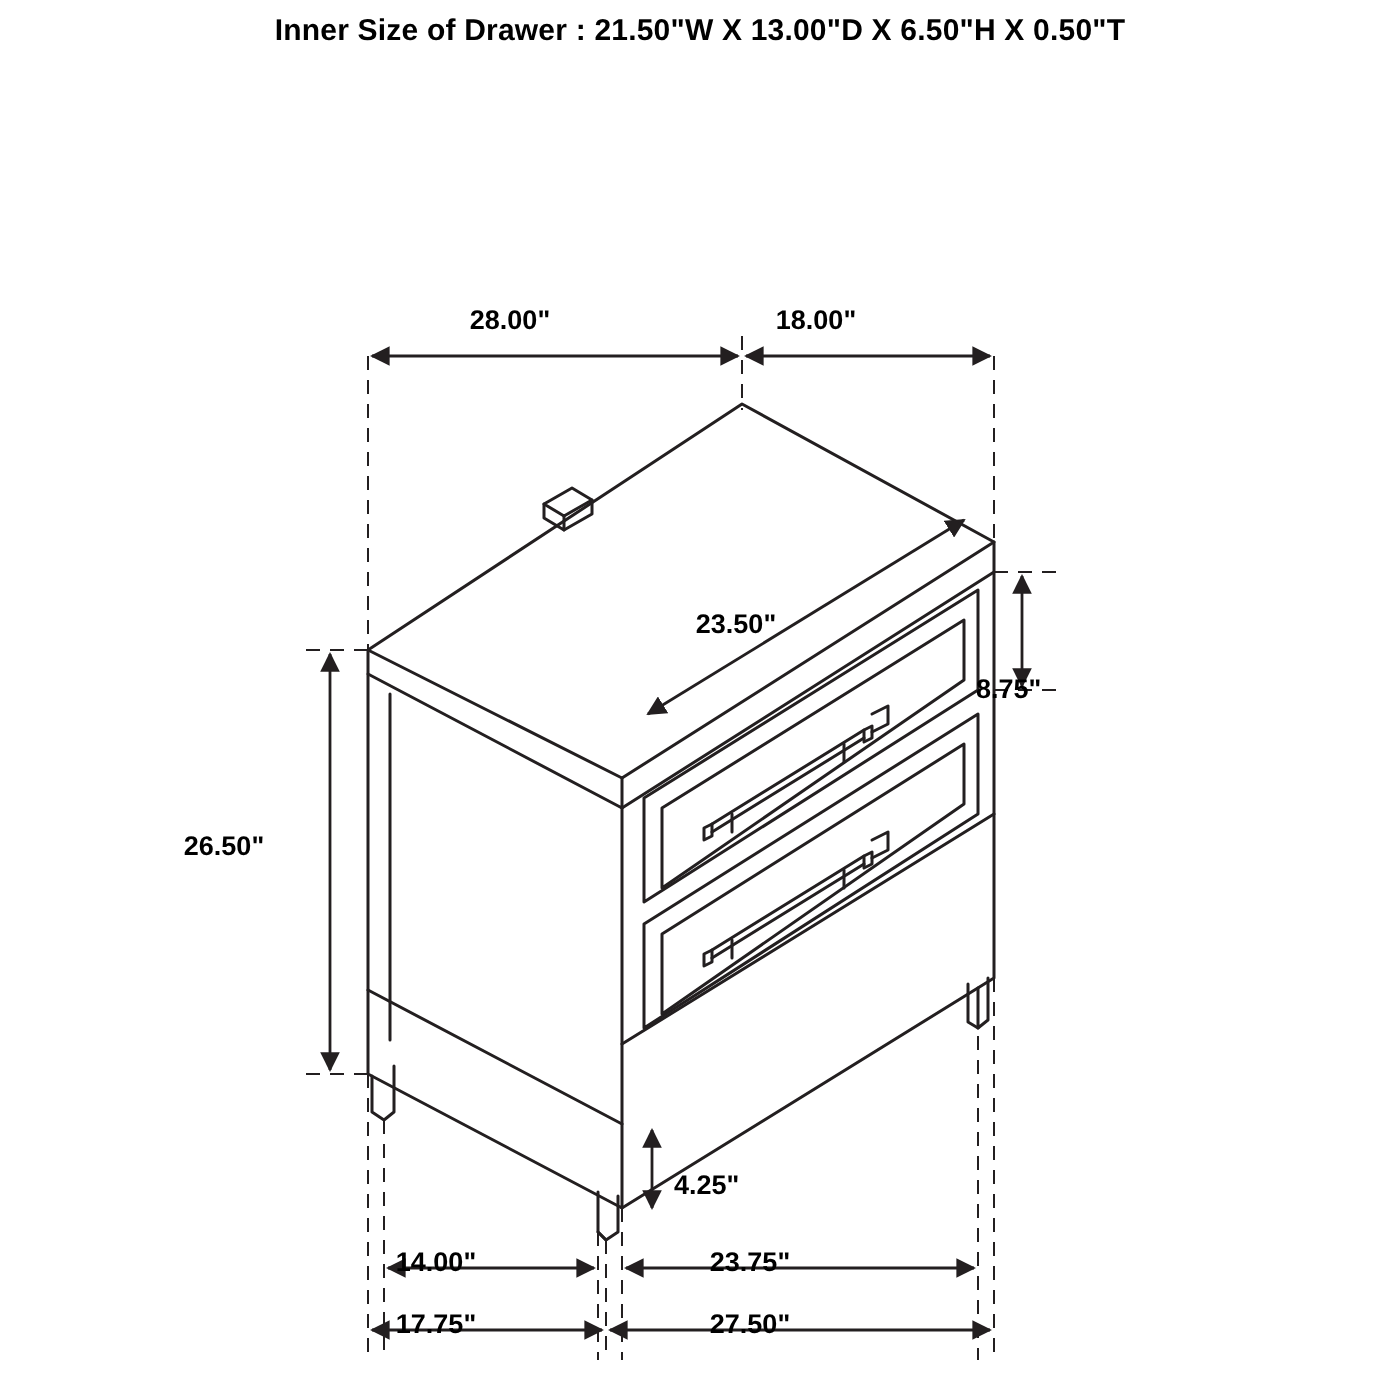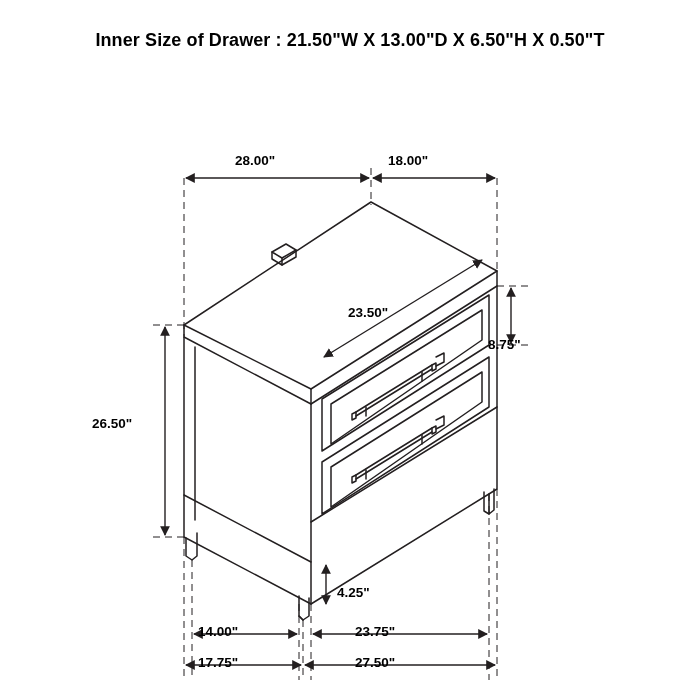--- a/index.html
+++ b/index.html
@@ -15,25 +15,25 @@
     position: relative;
     overflow: hidden;
   }
   #page {
     position: relative;
     width: 700px;
     height: 700px;
   }
   #title {
     position: absolute;
-    top: 30px;
+    top: 7px;
     left: 0;
     width: 700px;
     text-align: center;
-    font-size: 18px;
+    font-size: 15px;
     font-weight: bold;
     letter-spacing: 0.1px;
   }
   svg#drawing {
     position: absolute;
     top: 0;
     left: 0;
     width: 700px;
     height: 700px;
   }

